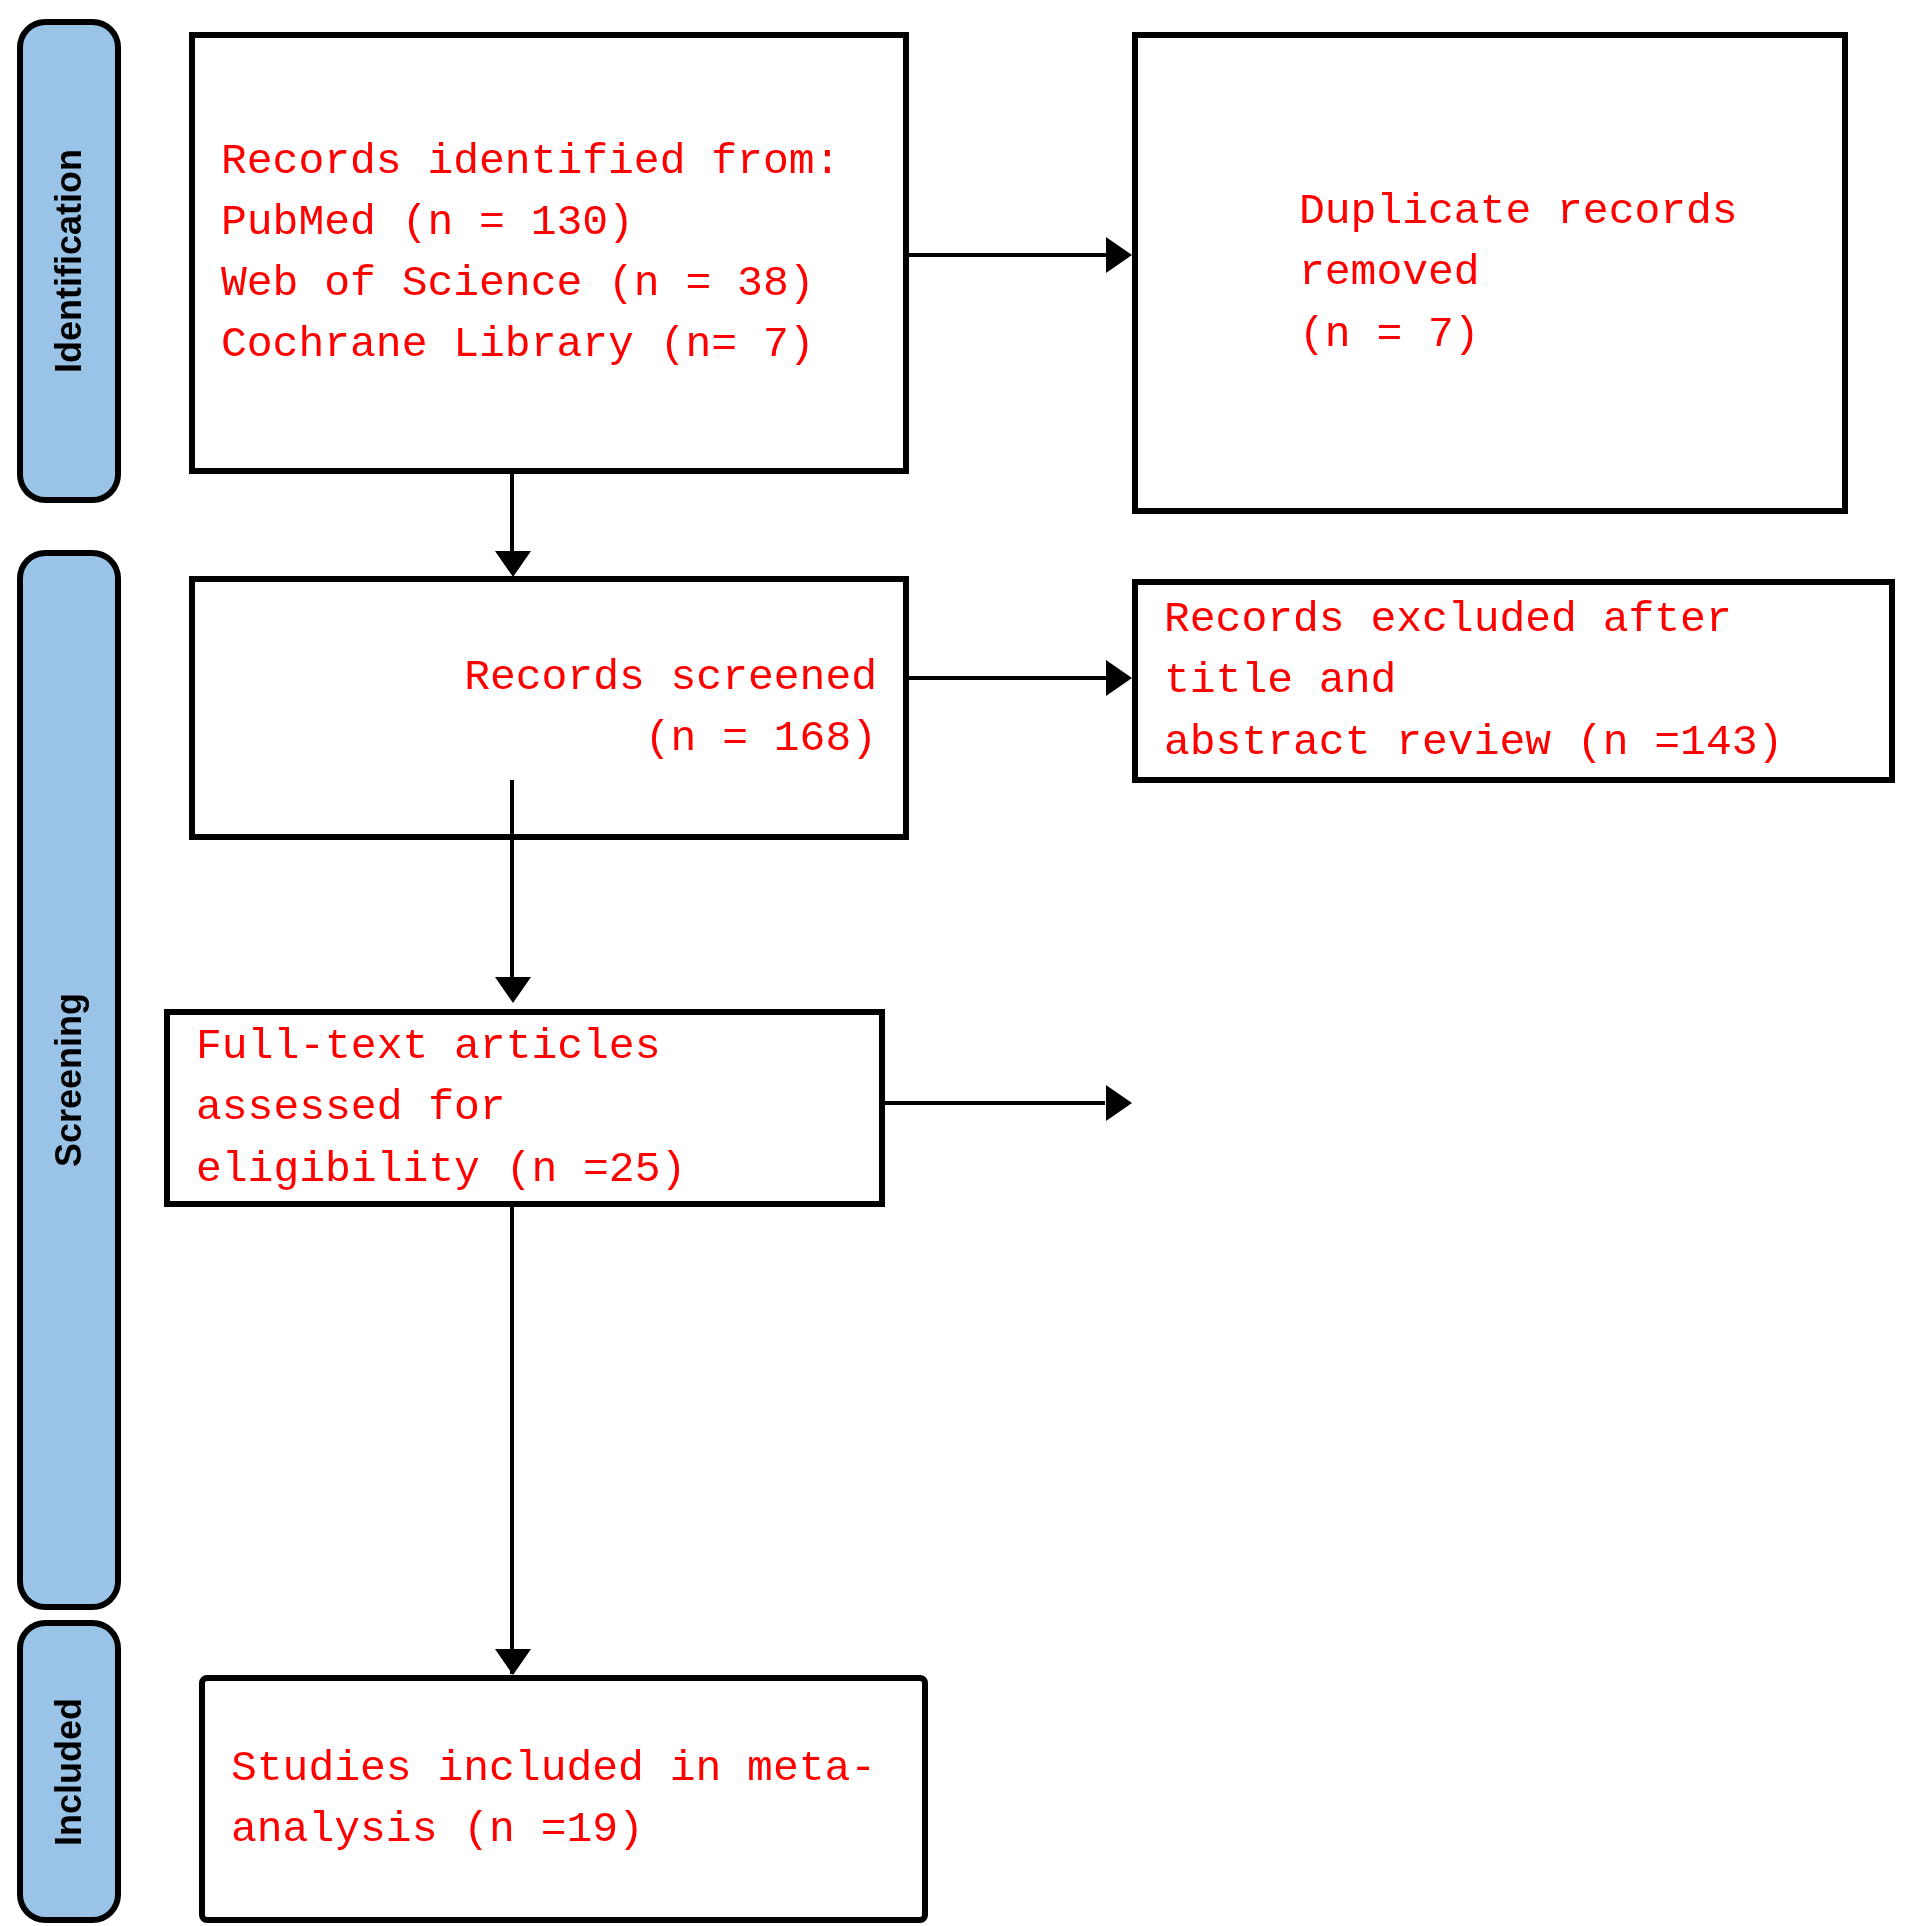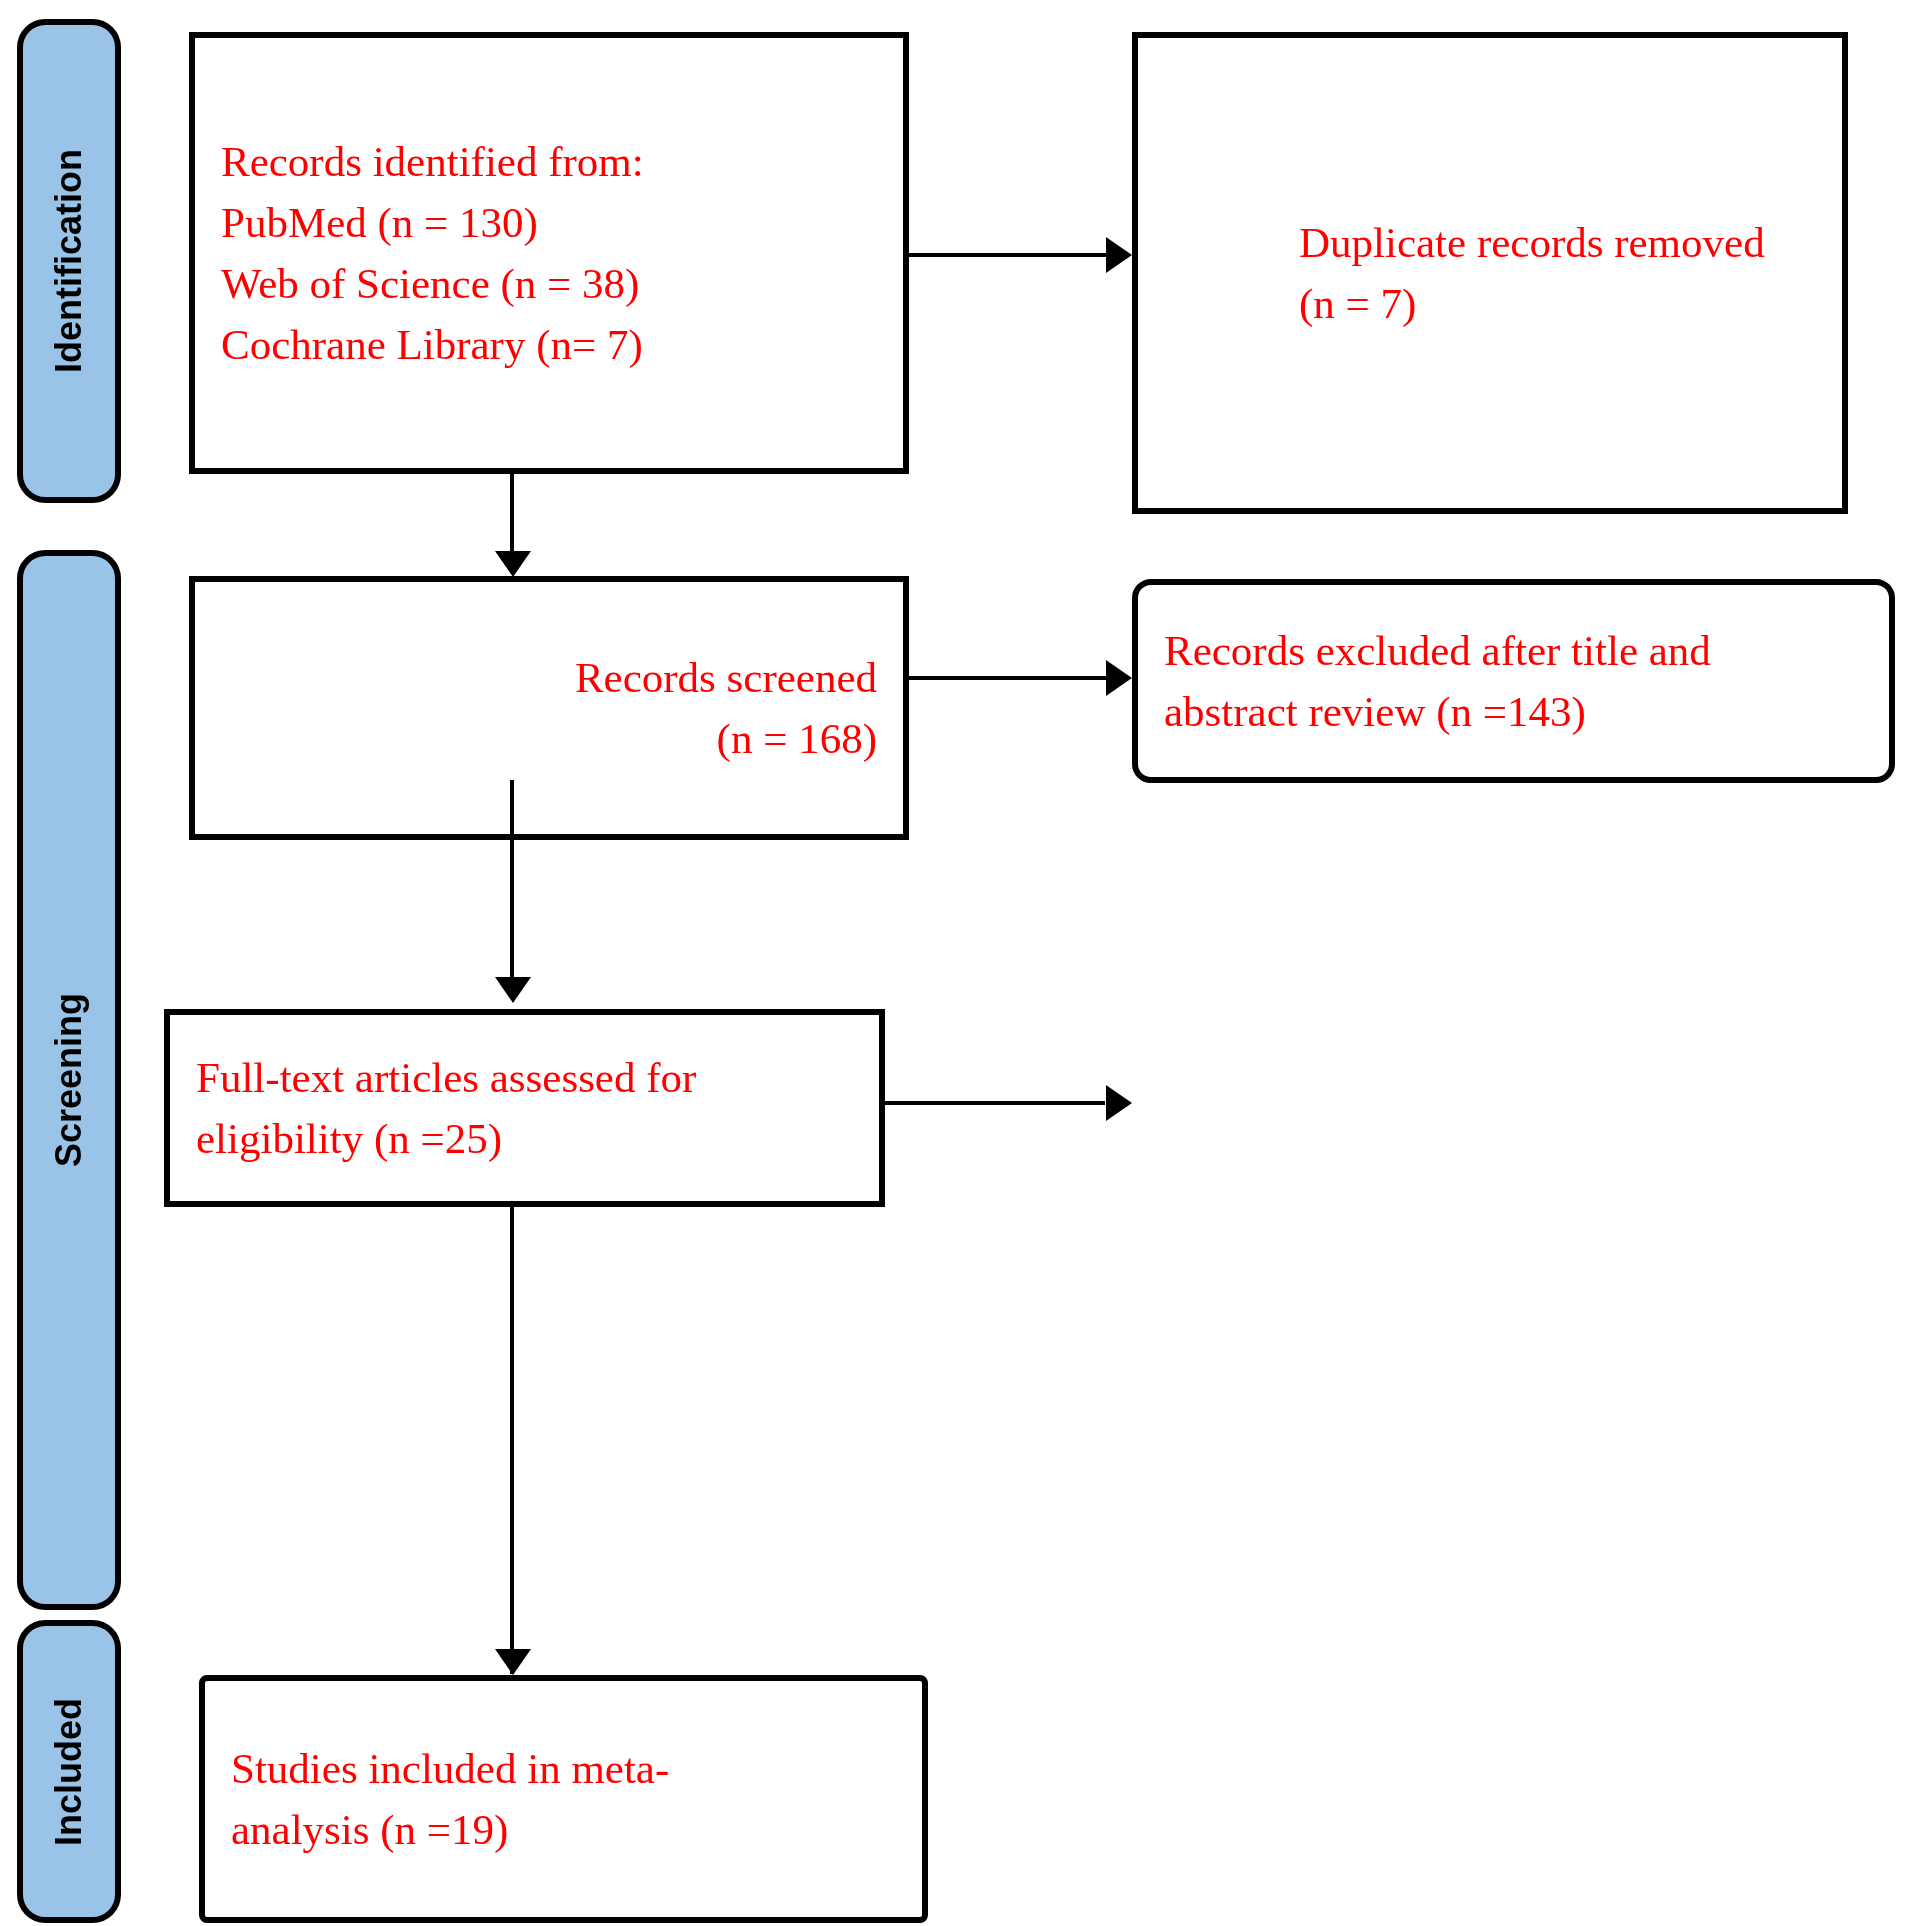--- a/index.html
+++ b/index.html
@@ -44,21 +44,21 @@
   .flow-box {
     position: absolute;
     background: #ffffff;
     border: 6.2px solid #000000;
     box-sizing: border-box;
     display: flex;
     align-items: center;
   }
   .flow-box .box-text {
     color: #FF0000;
-    font-family: Liberation Serif, serif;
+    font-family: Liberation Mono, monospace;
     font-size: 43px;
     line-height: 1.42;
     padding: 0 26px;
     white-space: pre-line;
     width: 100%;
   }
 
   
   .conn-v {
     position: absolute;
@@ -114,21 +114,21 @@
   <div class="flow-box" style="left:1132px; top:32px; width:716px; height:482px;">
     <div class="box-text" style="padding-left:114px;margin-left:47px;">Duplicate records removed
 (n = 7)</div>
   </div>
 
   <div class="flow-box" style="left:189px; top:576px; width:720px; height:264px;text-align:right;">
     <div class="box-text">Records screened
 (n = 168)</div>
   </div>
 
-  <div class="flow-box" style="left:1132px; top:579px; width:763px; height:204px;border-radius:19px;">
+  <div class="flow-box" style="left:1132px; top:579px; width:763px; height:204px;">
     <div class="box-text">Records excluded after title and
 abstract review (n =143)</div>
   </div>
 
   <div class="flow-box" style="left:164px; top:1009px; width:721px; height:198px;">
     <div class="box-text">Full-text articles assessed for
 eligibility (n =25)</div>
   </div>
 
 

